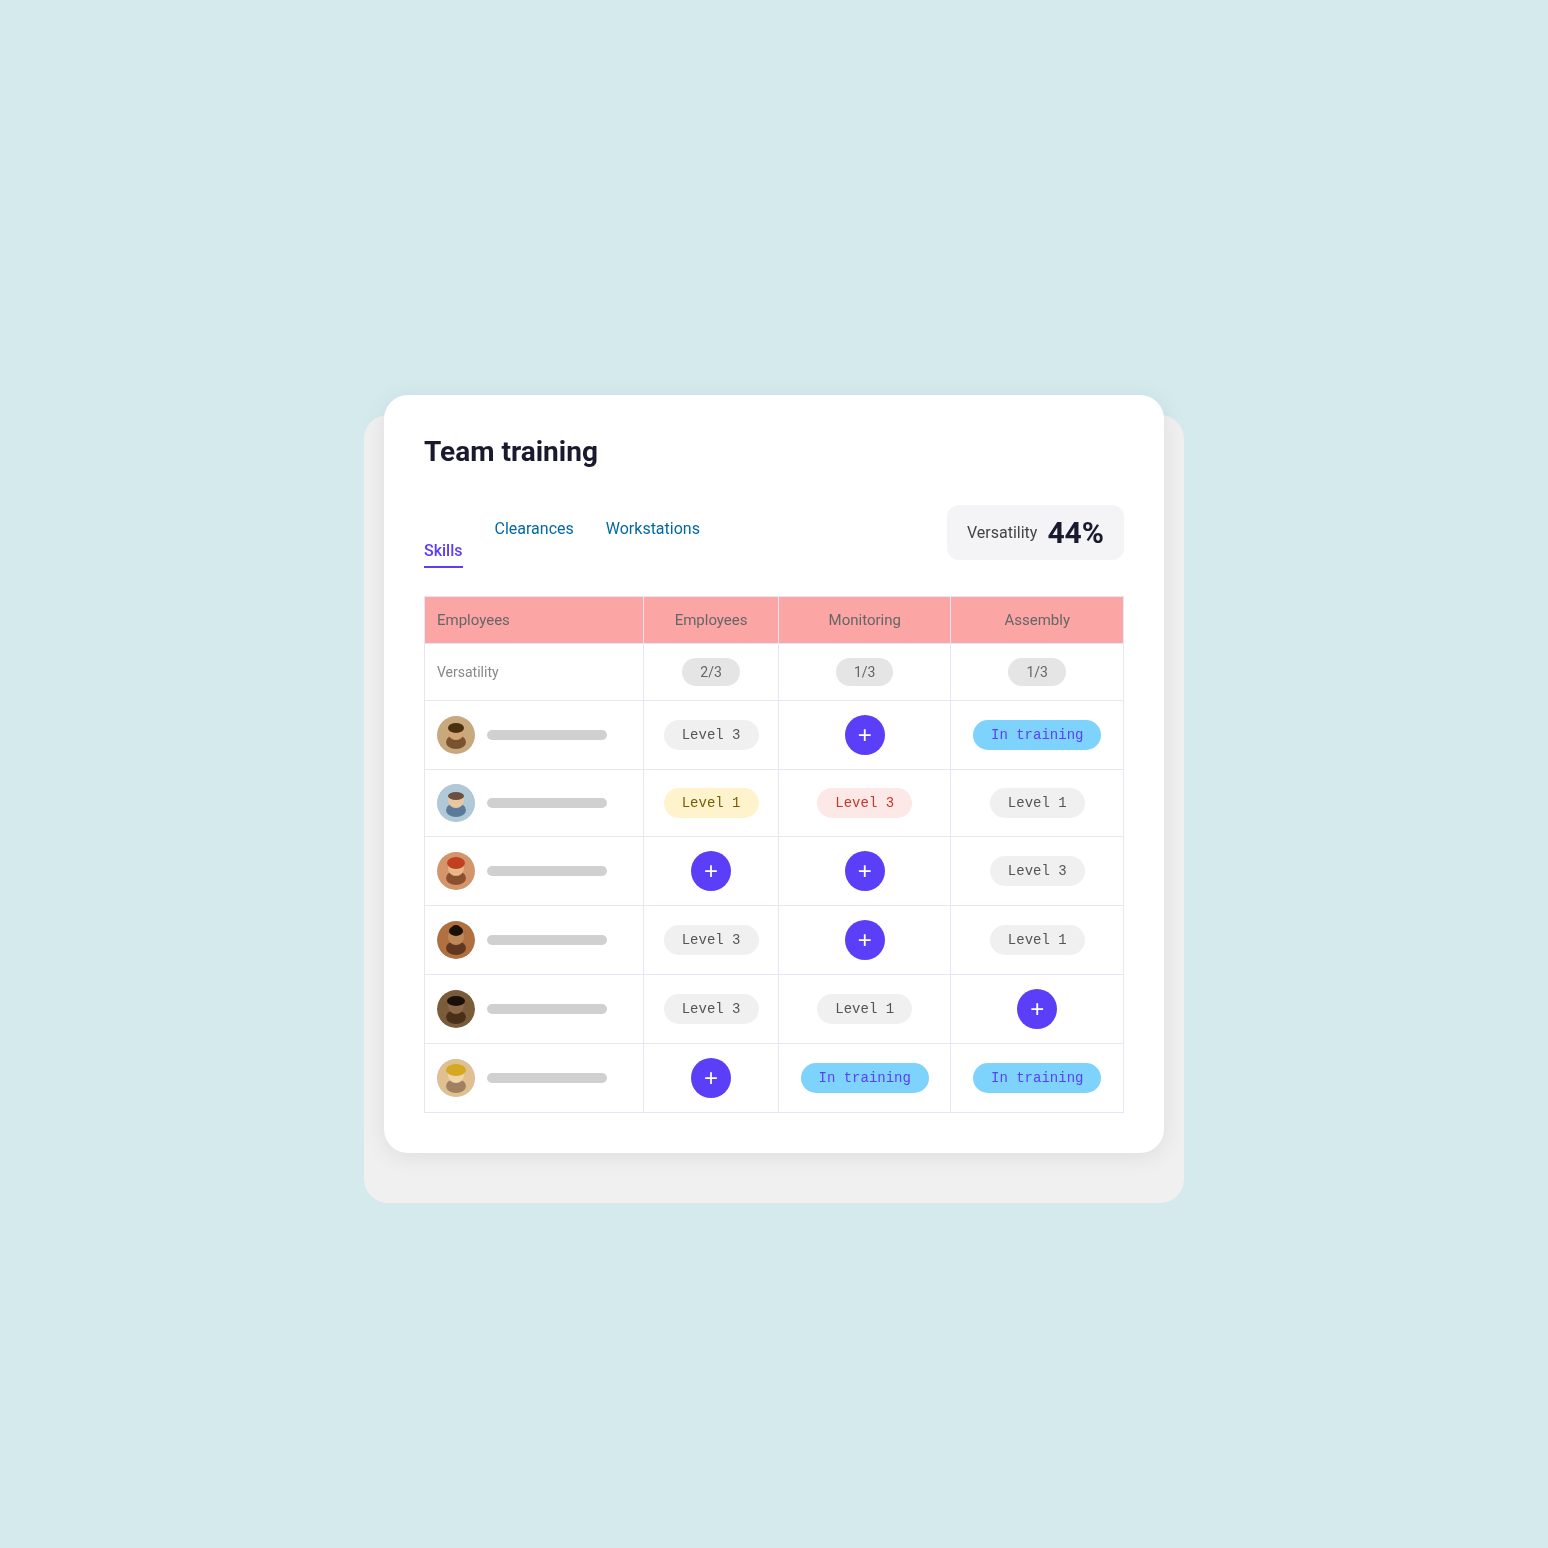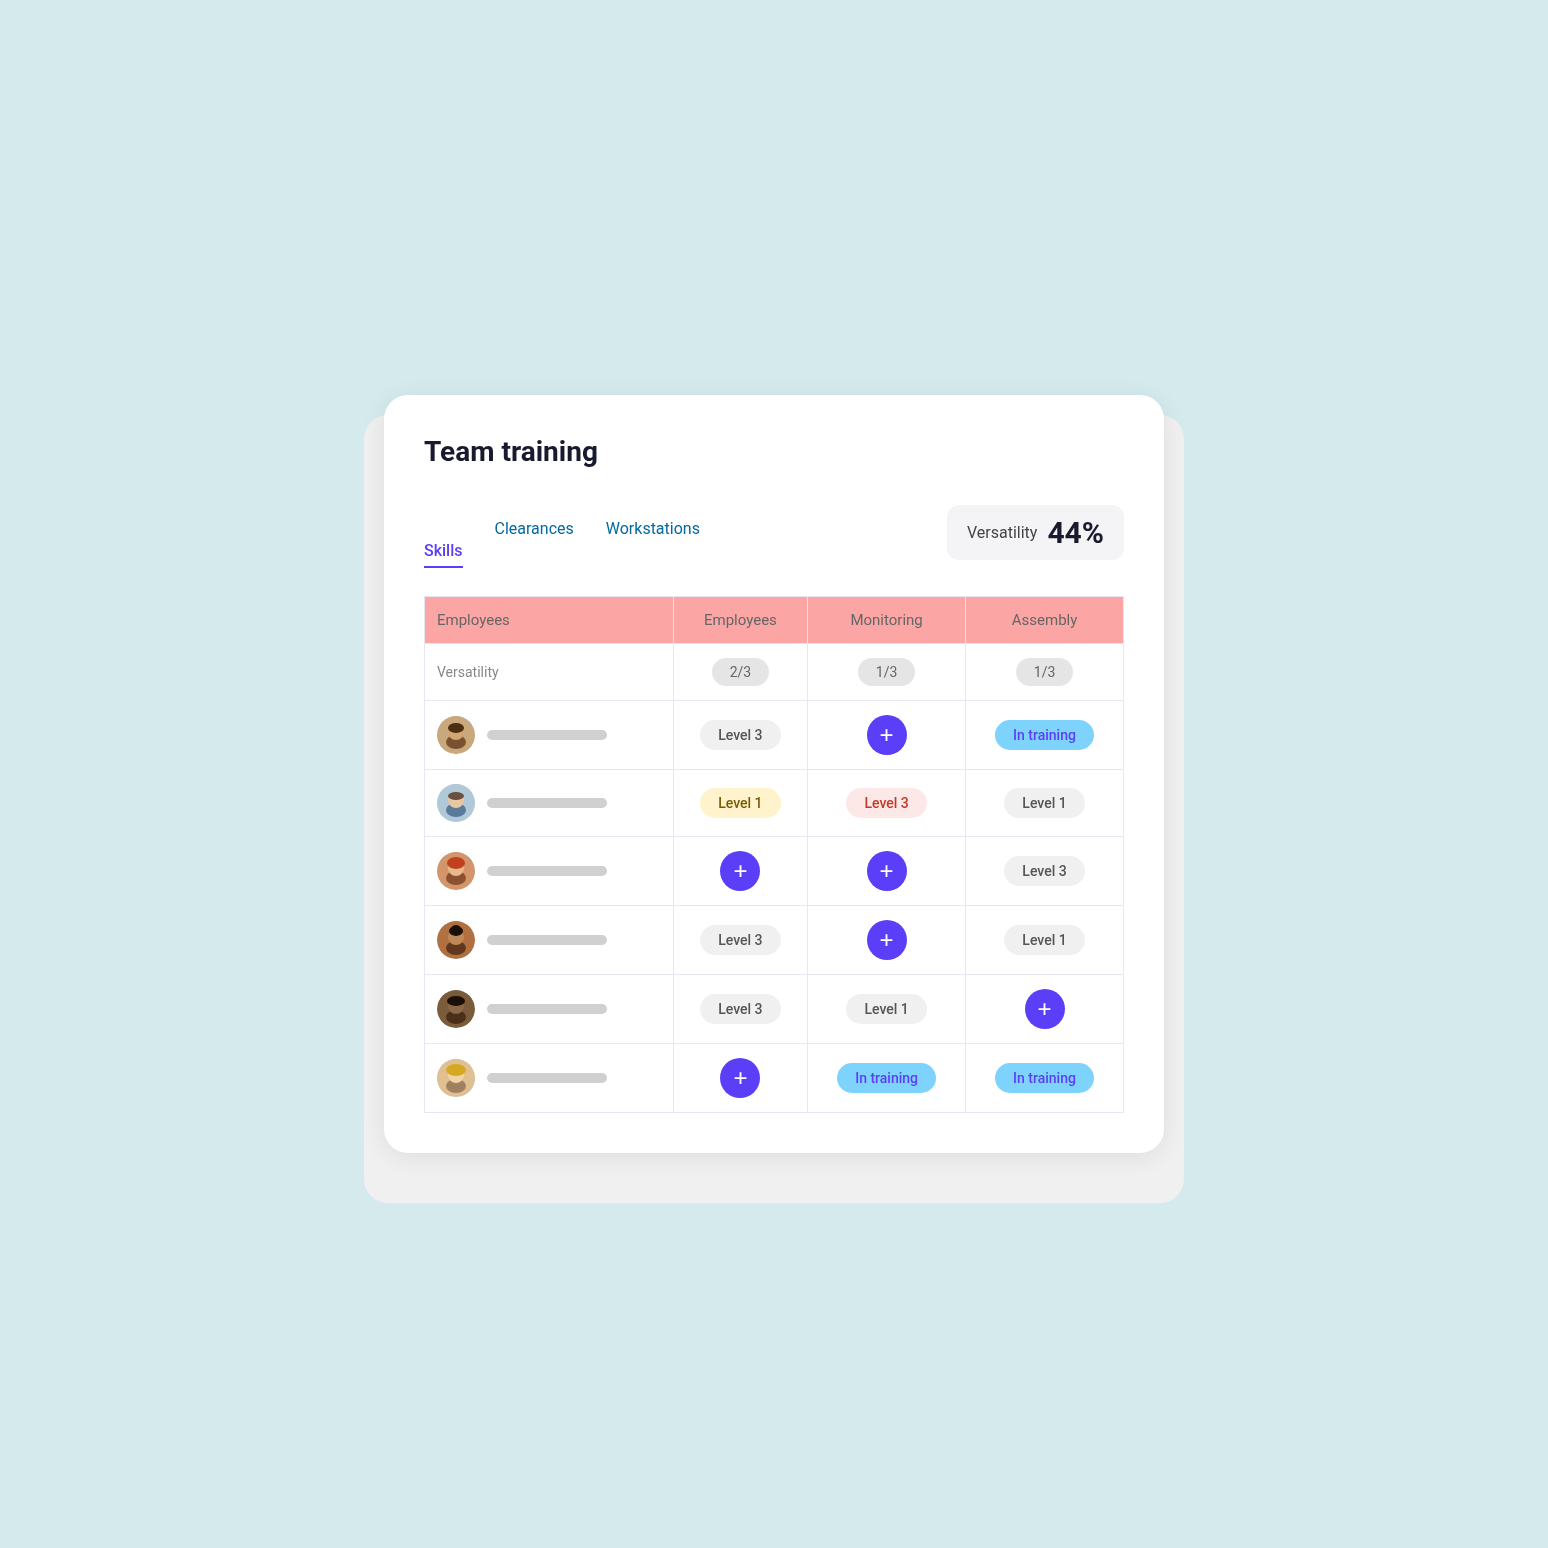--- a/index.html
+++ b/index.html
@@ -162,20 +162,21 @@
       border-radius: 5px;
       width: 120px;
     }
 
     .skill-badge {
       display: inline-block;
       border-radius: 20px;
       padding: 7px 18px;
       font-size: 14px;
       font-weight: 500;
+      font-family: Liberation Mono, monospace;
     }
 
     .skill-badge.default {
       background: #f0f0f0;
       color: #555;
     }
 
     .skill-badge.level1-yellow {
       background: #fef3cd;
       color: #7a5c00;

